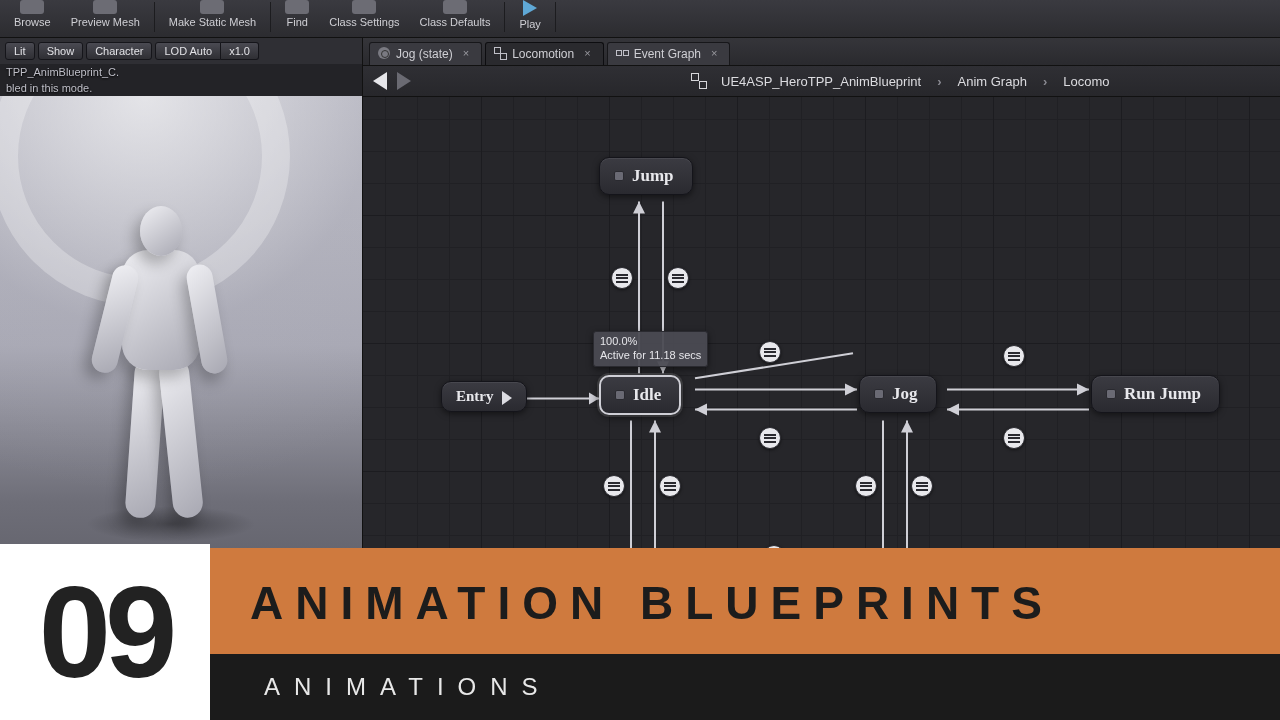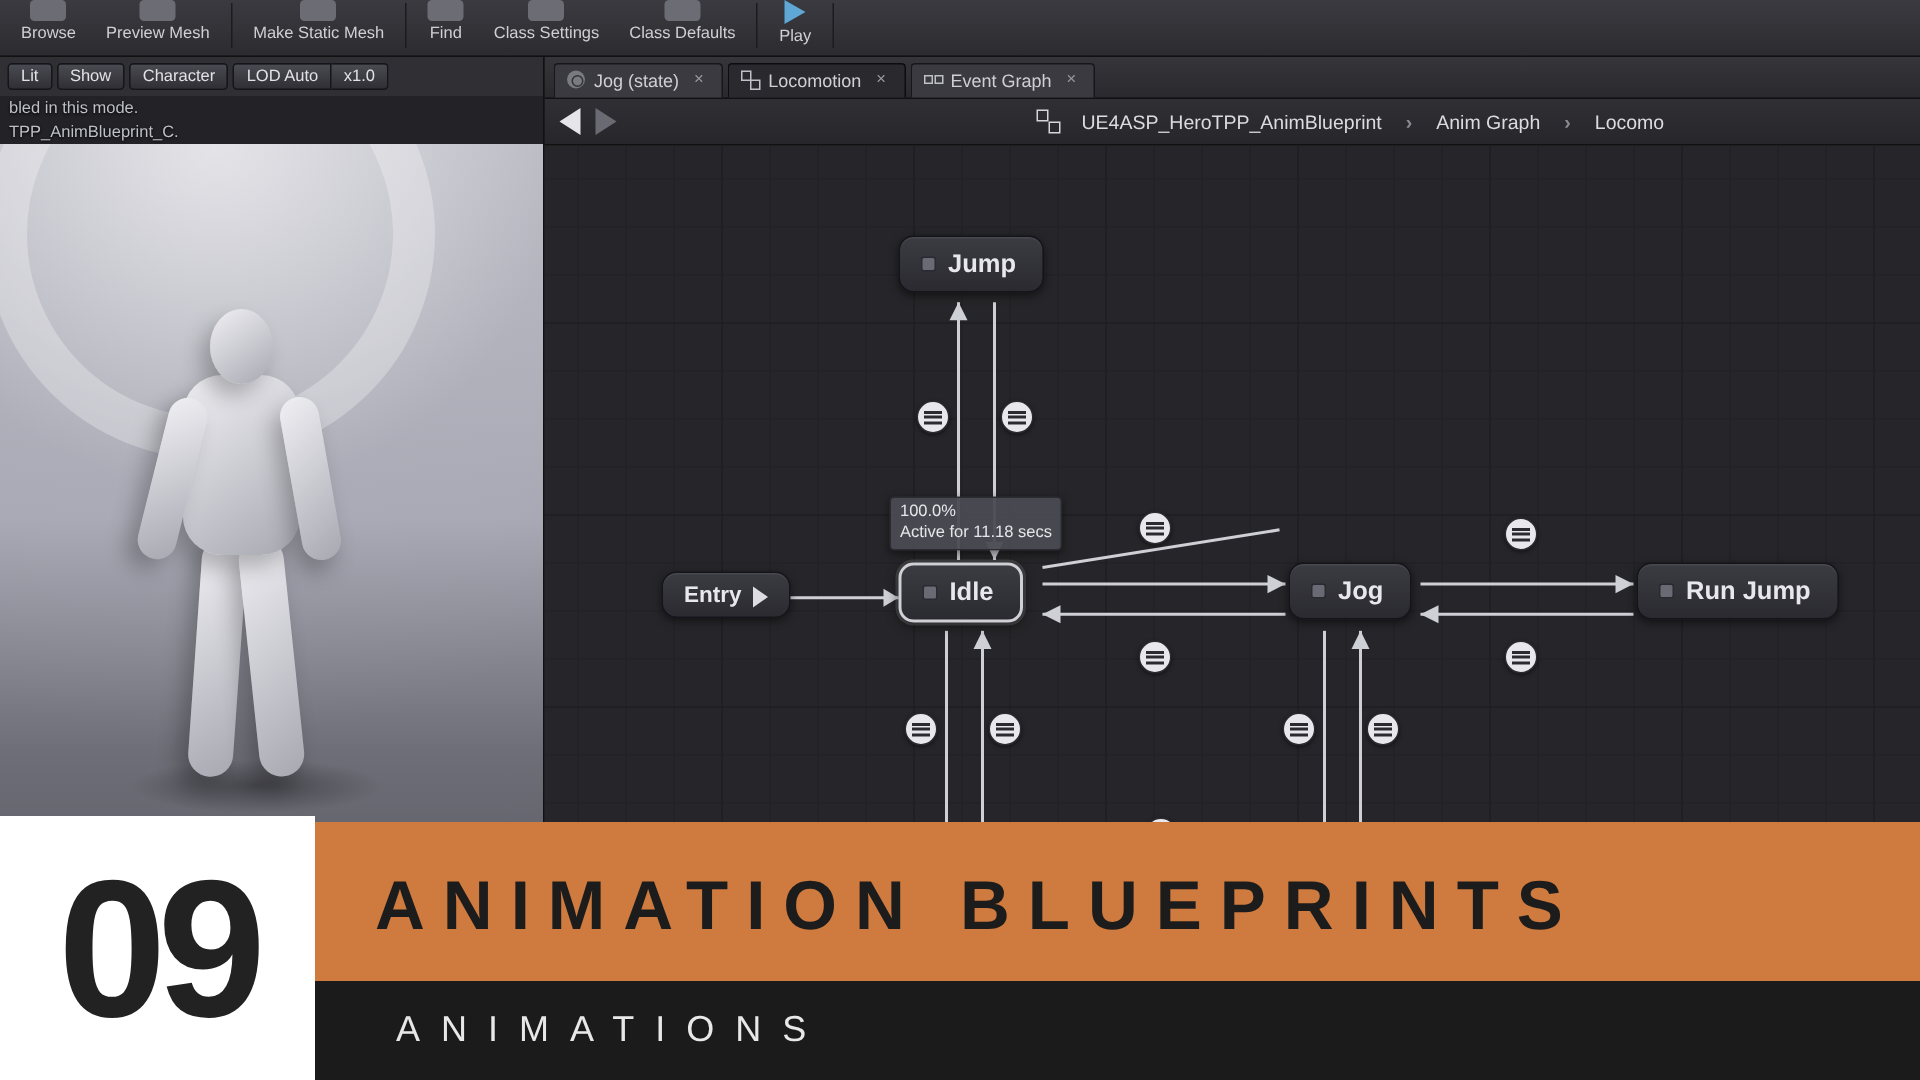--- a/index.html
+++ b/index.html
@@ -198,20 +198,21 @@
     position:absolute;
     background:linear-gradient(#3b3b42,#2a2a30);
     border:1px solid #14141a;
     border-radius:10px;
     padding:8px 18px 8px 14px;
     color:#e8e8ec;
     font-size:17px; font-weight:600;
     display:flex; align-items:center; gap:8px;
     box-shadow: 0 2px 6px rgba(0,0,0,0.5), inset 0 1px 0 rgba(255,255,255,0.07);
     cursor:grab;
+    font-family:Liberation Serif, serif;
   }
   .node .dot { width:10px;height:10px;border-radius:2px;background:#6a6a74;border:1px solid #2a2a30; }
   .node.entry { padding:6px 14px; font-size:15px;align-items:flex-end; }
   .node.entry .play { width:0;height:0;border-left:10px solid #dcdce2;border-top:7px solid transparent;border-bottom:7px solid transparent; }
   .node.active {
     border:2px solid #cfcfd6;
     box-shadow: 0 0 0 2px rgba(255,255,255,0.12), 0 2px 8px rgba(0,0,0,0.6);
   }
   .tooltip {
     position:absolute;
@@ -321,22 +322,22 @@
   <div class="viewport-panel">
     <div class="vp-btnrow">
       <div class="pill">Lit</div>
       <div class="pill">Show</div>
       <div class="pill">Character</div>
       <div class="pill-group">
         <div class="pill">LOD Auto</div>
         <div class="pill">x1.0</div>
       </div>
     </div>
+    <div class="vp-text">TPP_AnimBlueprint_C.</div>
     <div class="vp-text">bled in this mode.</div>
-    <div class="vp-text">TPP_AnimBlueprint_C.</div>
 
     <div class="viewport3d">
       <div class="ring"></div>
       <div class="mann">
         <div class="mp m-shadow"></div>
         <div class="mp m-legL"></div>
           <div class="mp m-legR"></div>
         <div class="mp m-torso"></div>
         <div class="mp m-armL"></div>
           <div class="mp m-armR"></div>

